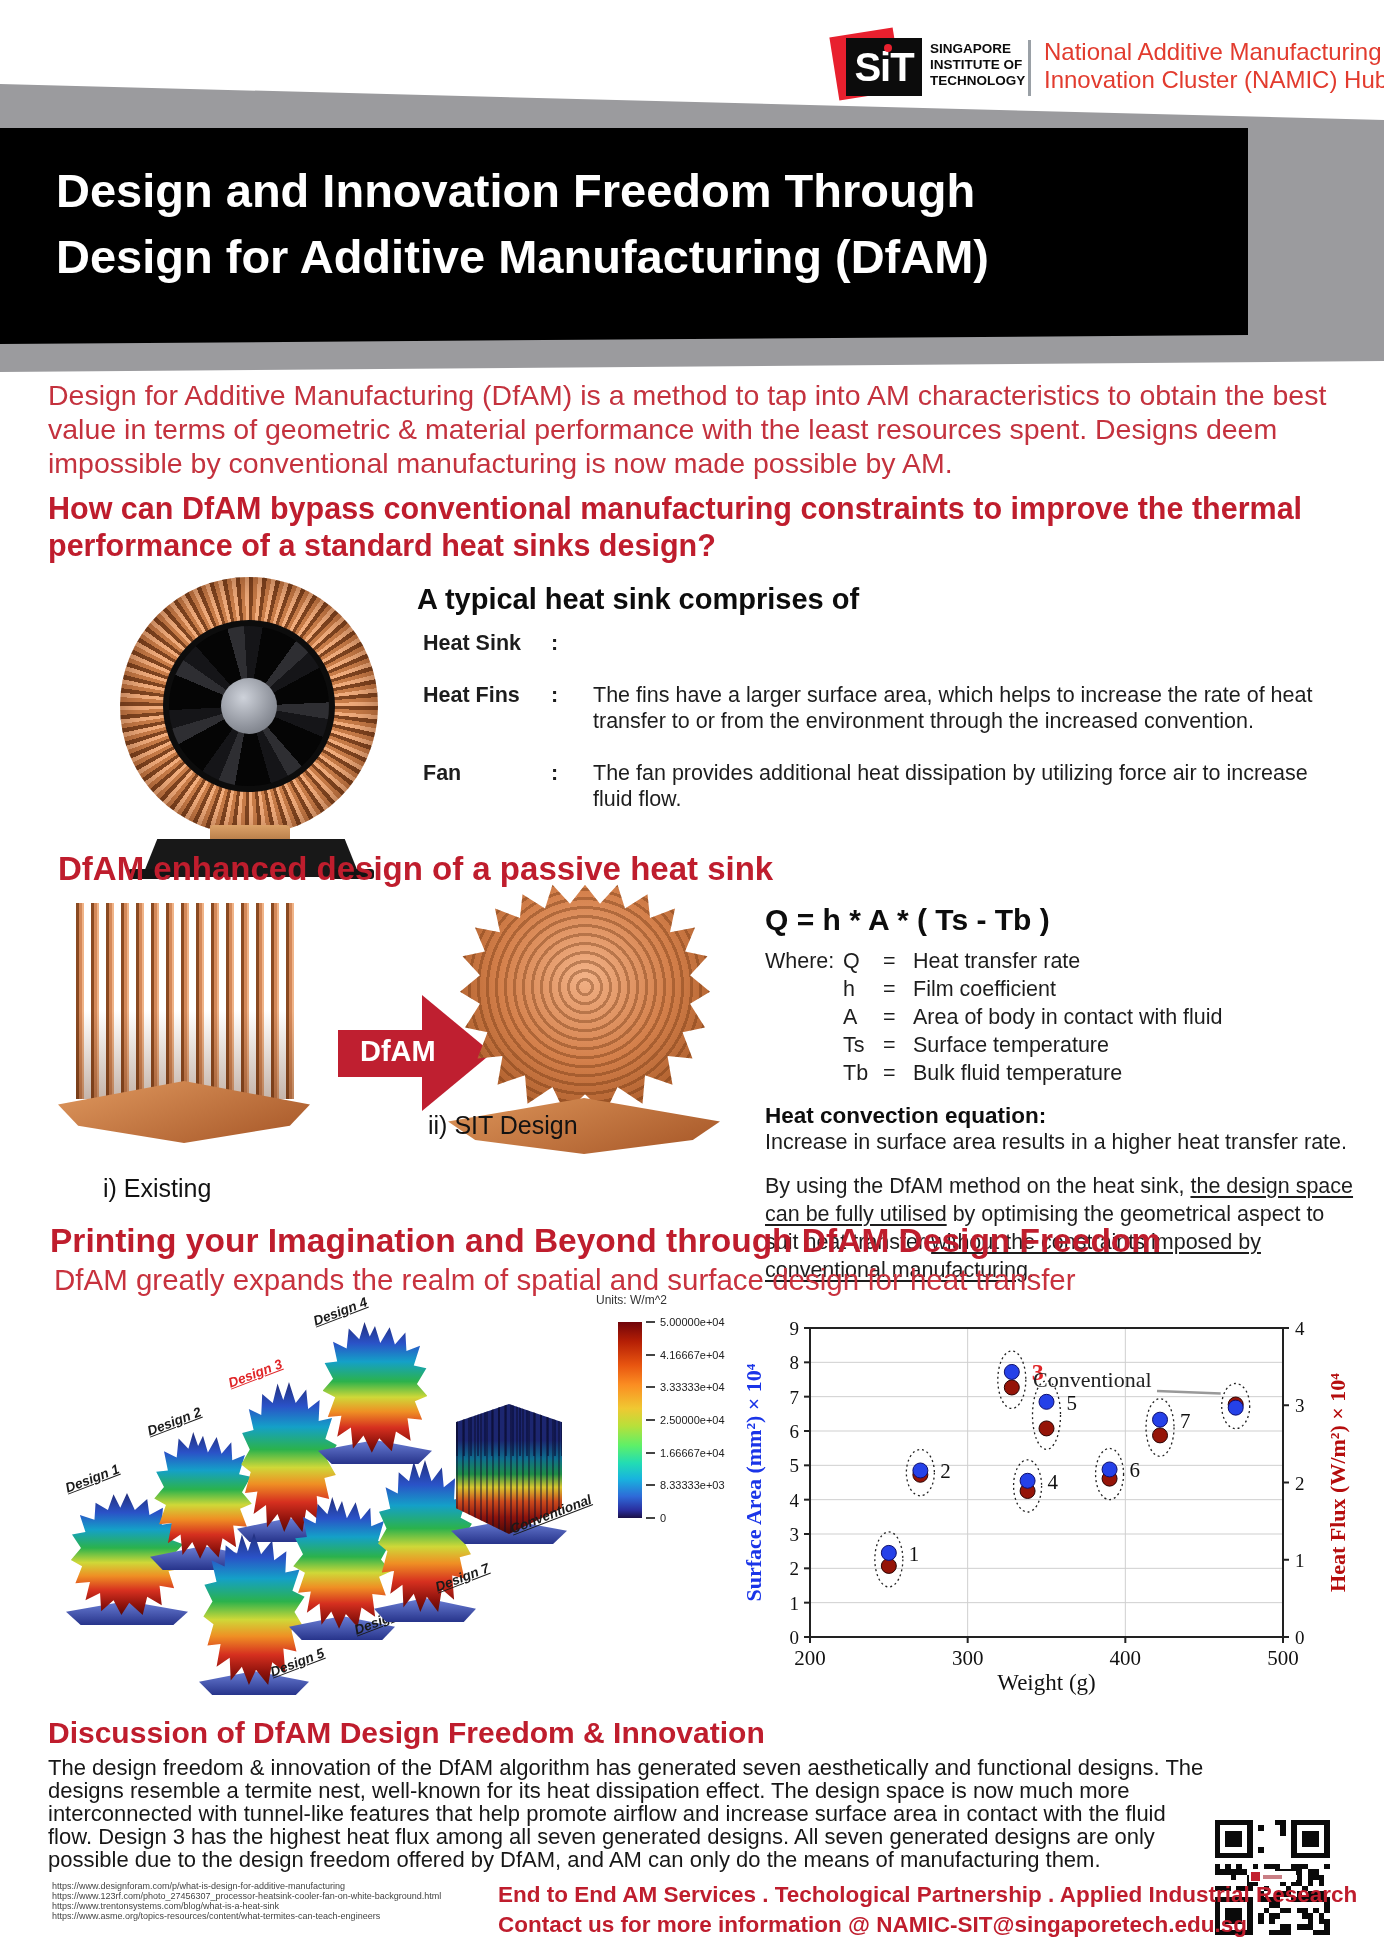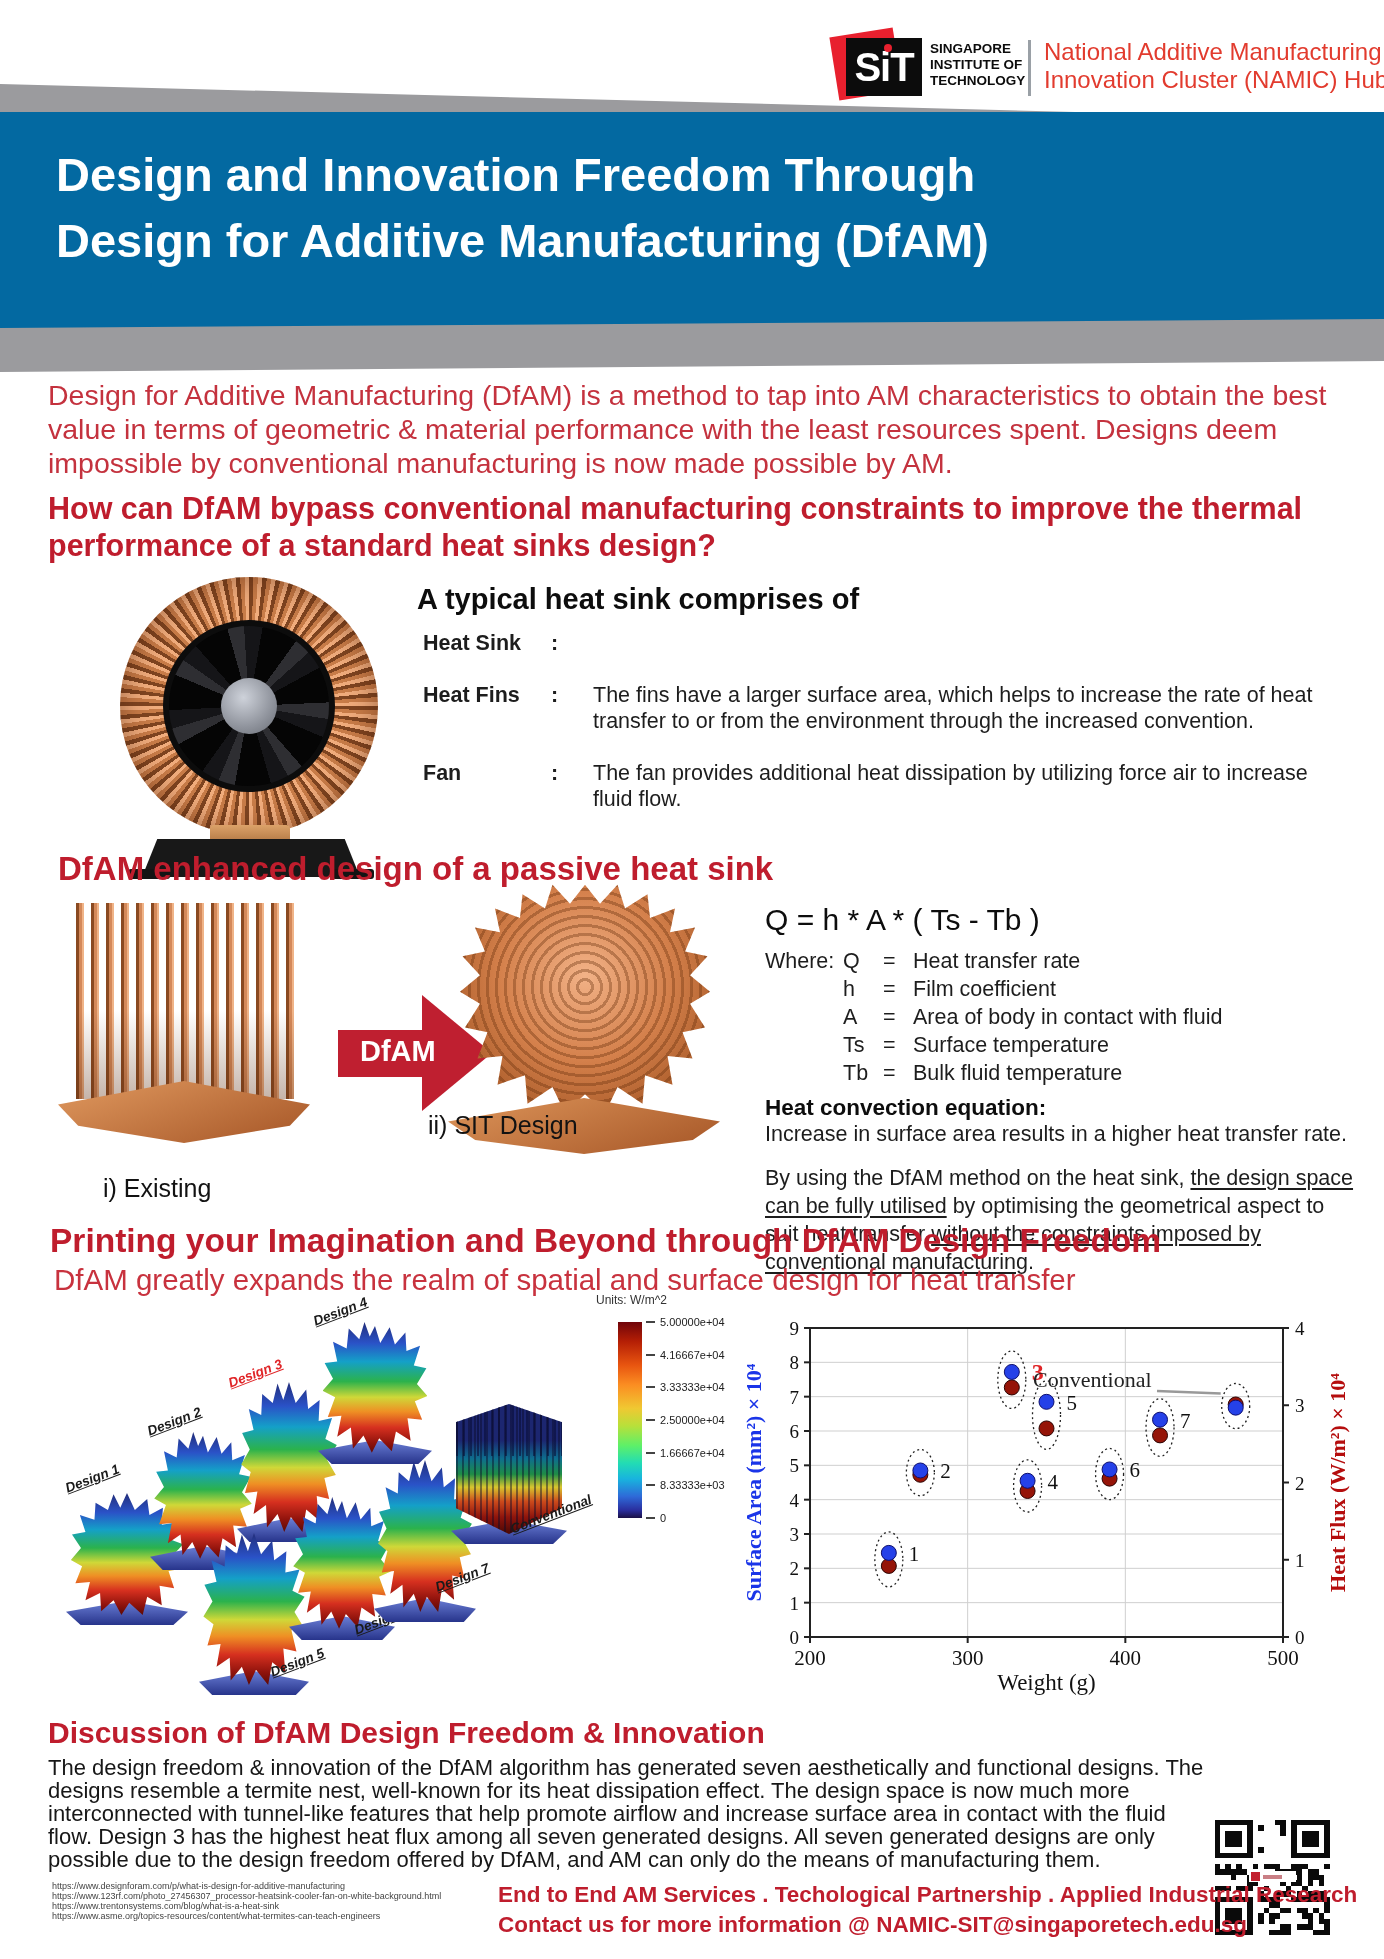--- a/index.html
+++ b/index.html
@@ -12,21 +12,21 @@
   .sit-black-box{position:absolute;left:14px;top:8px;width:76px;height:58px;background:#0c0c0c;display:flex;align-items:center;justify-content:center;}
   .sit-black-box .sit-word{color:#fff;font-size:40px;font-weight:bold;letter-spacing:-1px;line-height:1;}
   .sit-i-dot{position:absolute;left:52px;top:14px;width:8px;height:8px;border-radius:50%;background:#e8202e;}
   .sit-name{position:absolute;left:98px;top:11px;font-size:13.5px;font-weight:bold;line-height:16px;letter-spacing:0;color:#0c0c0c;white-space:nowrap;}
   .logo-divider{position:absolute;left:196px;top:10px;width:3px;height:56px;background:#9aa0a6;}
   .namic-text{position:absolute;left:212px;top:8px;font-size:24px;line-height:28px;color:#e23b2e;white-space:nowrap;}
 
   
   .band-gray{position:absolute;left:0;top:80px;width:1384px;height:292px;background:#9b9b9e;
              clip-path:polygon(0 4px,1384px 40px,1384px 281px,0 292px);}
-  .banner-red{position:absolute;left:0;top:112px;width:1384px;height:216px;background:#0369a1;
+  .banner-red{position:absolute;left:0;top:128px;width:1248px;height:216px;background:#000000;
               clip-path:polygon(0 0,100% 0,100% 207px,0 216px);}
   .banner-red .title{padding:30px 40px 0 56px;color:#fff;font-weight:bold;font-size:47px;line-height:66px;letter-spacing:0;}
 
   
   .intro{position:absolute;left:48px;top:378px;width:1296px;}
   .intro p{margin:0;font-size:28.5px;line-height:34px;color:#c4323e;}
   .intro h2{margin:10px 0 0 0;font-size:30.5px;line-height:37px;color:#bf1d2d;font-weight:bold;}
 
   
   .hs-photo{position:absolute;left:82px;top:575px;width:340px;height:300px;}
@@ -76,27 +76,27 @@
         background:repeating-radial-gradient(circle at 50% 45%,rgba(100,45,10,0) 0 6px,rgba(100,45,10,.35) 6px 9px);}
   .obase{position:absolute;left:0;top:218px;width:272px;height:56px;
         background:linear-gradient(160deg,#dd945a,#a55526);
         background:linear-gradient(160deg,#dd955a,#a55526);
         clip-path:polygon(50% 0,100% 42%,90% 75%,50% 100%,10% 75%,0 42%);}
   .cap{position:absolute;font-size:25px;color:#121212;}
   .cap.existing{left:103px;top:1174px;}
   .cap.sitdesign{left:428px;top:1111px;}
 
   .eq-block{position:absolute;left:765px;top:903px;width:590px;}
-  .eq{margin:0;font-size:30px;font-weight:normal;color:#0d0d0d;}
+  .eq{margin:0;font-size:30px;font-weight:bold;color:#0d0d0d;}
   .where{margin-top:10px;font-size:21.5px;line-height:28px;color:#1d1d1d;}
   .where-row{display:flex;}
   .wprefix{width:78px;flex:none;}
   .wsym{width:40px;flex:none;}
   .weq{width:30px;flex:none;}
-  .conv-eq{margin-top:8px;}
+  .conv-eq{margin-top:16px;}
   .conv-eq .ch{font-size:22.5px;font-weight:bold;color:#0d0d0d;}
   .conv-eq .ct{font-size:21.5px;line-height:27px;color:#1d1d1d;}
   .enh-body{margin-top:16px;font-size:21.5px;line-height:28px;color:#1d1d1d;}
   .enh-body .u{text-decoration:underline;text-underline-offset:3px;}
 
   
   .print-heading{position:absolute;left:50px;top:1222px;margin:0;font-size:33.5px;font-weight:bold;color:#bf1d2d;}
   .print-sub{position:absolute;left:54px;top:1263px;margin:0;font-size:29.5px;color:#c8323e;}
 
   .design-thumb{position:absolute;}

